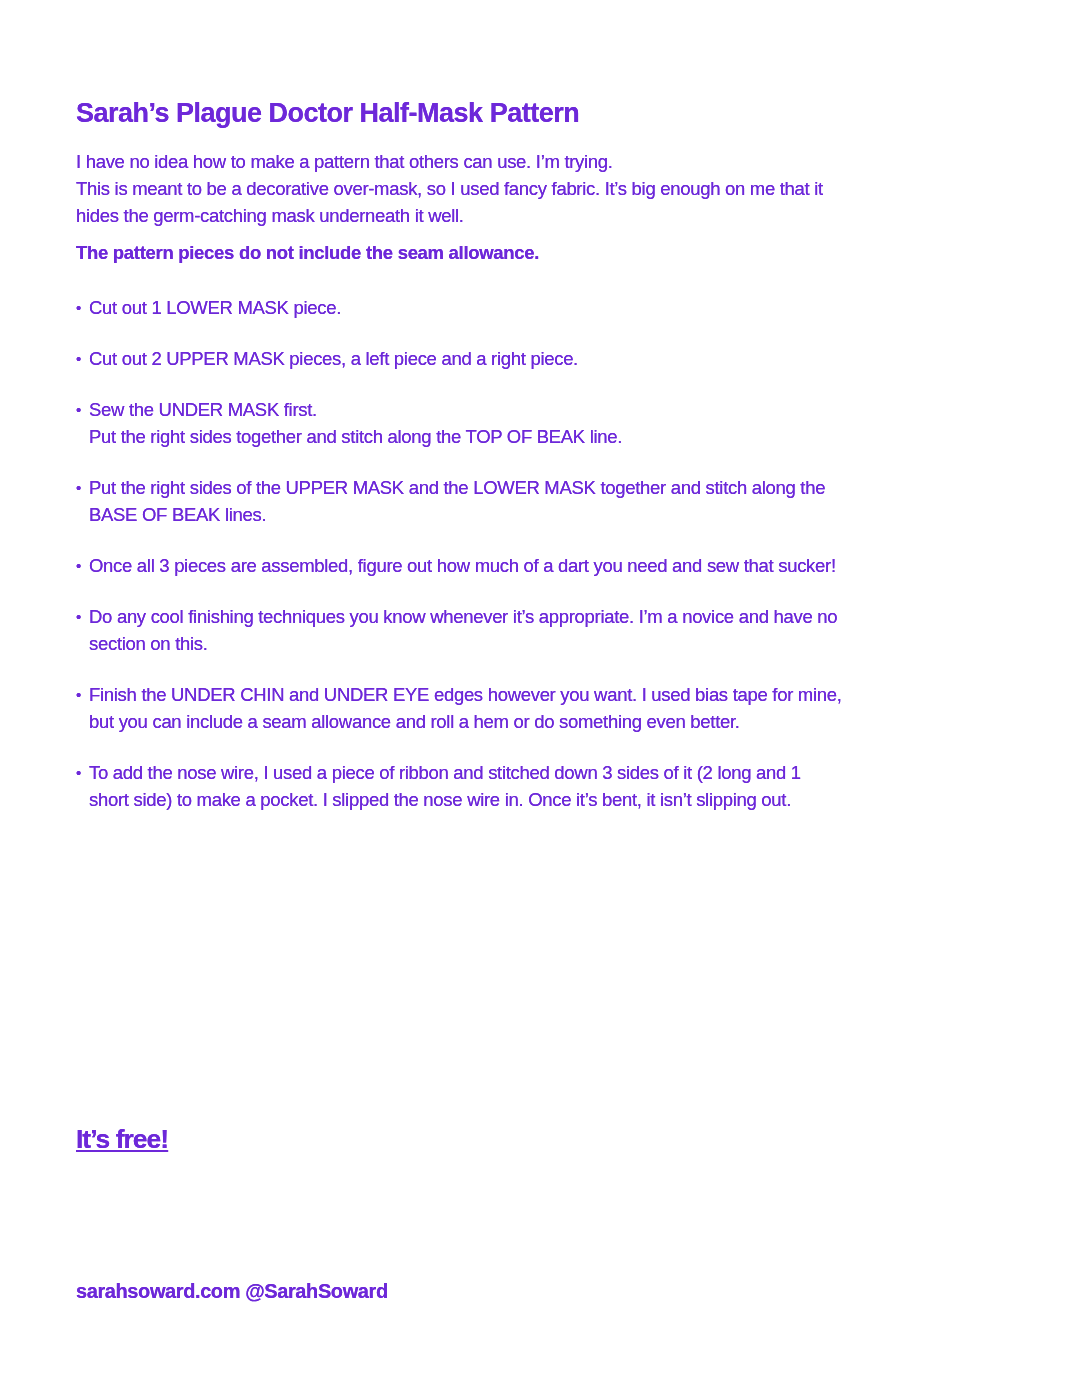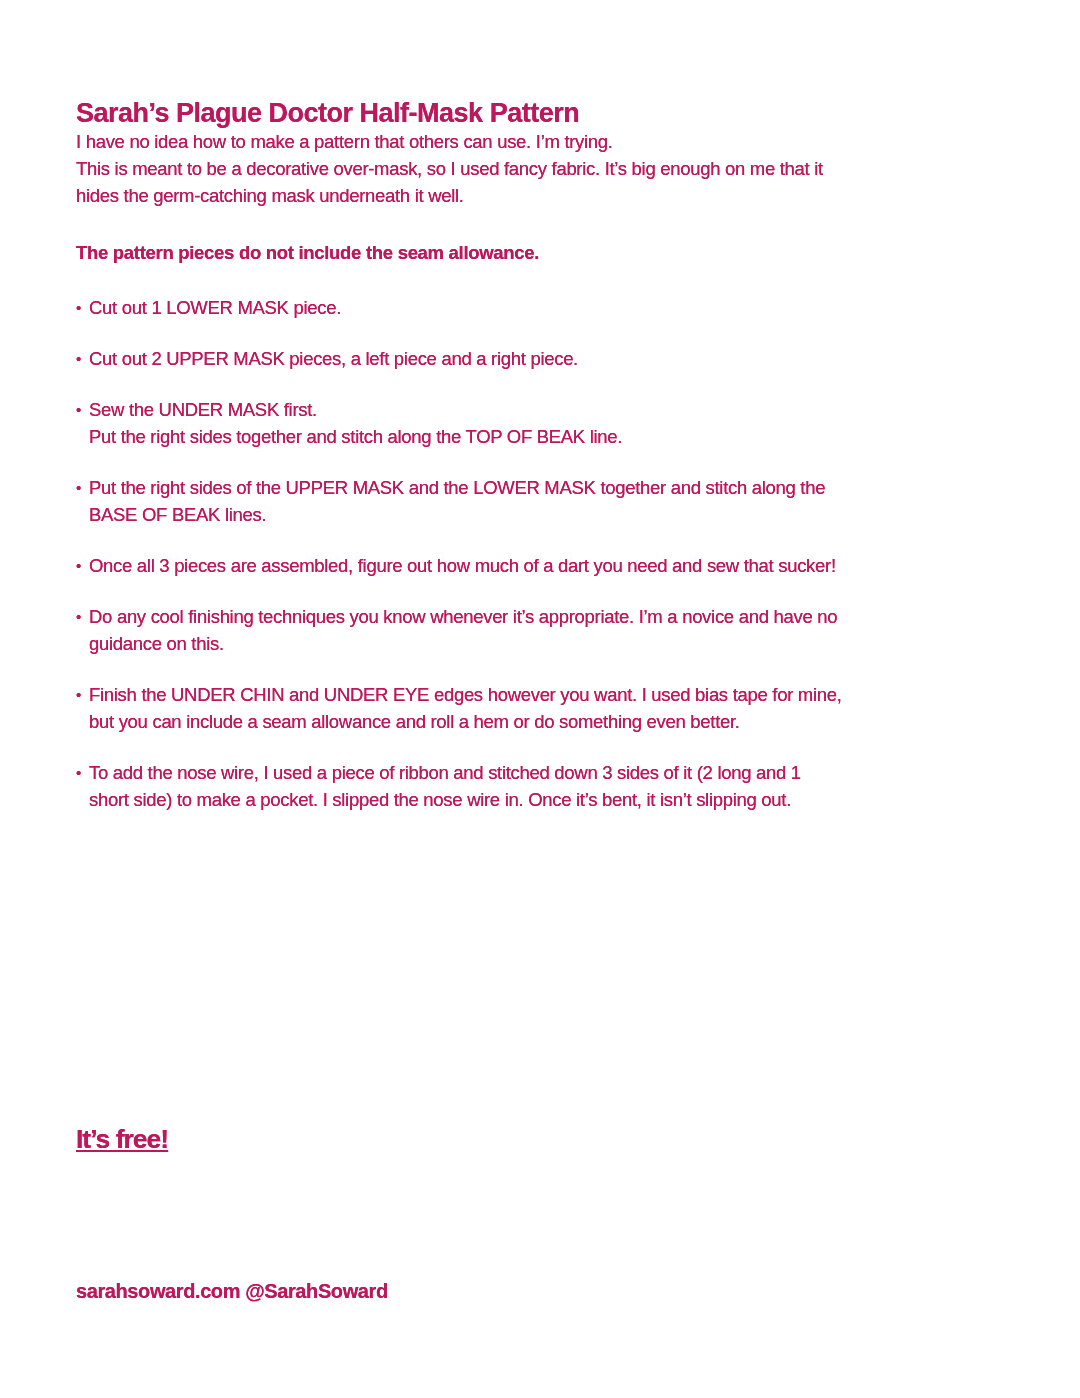--- a/index.html
+++ b/index.html
@@ -2,40 +2,40 @@
 <html><head>
 <meta charset="utf-8">
 <style>
   html, body { margin: 0; padding: 0; background: #ffffff; }
   .page {
     position: relative;
     width: 1080px;
     height: 1398px;
     background: #ffffff;
     font-family: "Liberation Sans", sans-serif;
-    color: #be185d;
+    color: #6d28d9;
     overflow: hidden;
   }
   .abs { position: absolute; left: 76px; }
   .doc-title {
     top: 80px;
     font-size: 27px;
     font-weight: bold;
     letter-spacing: -0.5px;
     line-height: 1.15;
     text-shadow: 0 0 0.5px currentColor;
   }
   .body-text {
     font-size: 18.5px;
     line-height: 27px;
     letter-spacing: -0.3px;
     white-space: pre-wrap;
     text-shadow: 0 0 0.4px currentColor;
   }
-  .intro { top: 128px; }
+  .intro { top: 148px; }
   .note  { top: 239px; font-weight: bold; }
   .instructions {
     top: 294px;
     margin: 0;
     padding: 0;
     list-style: none;
     max-width: 950px;
   }
   .instructions li {
     position: relative;
@@ -88,21 +88,21 @@
 
   <ul class="abs instructions">
       <li>Cut out 1 LOWER MASK piece.</li>
       <li>Cut out 2 UPPER MASK pieces, a left piece and a right piece.</li>
       <li>Sew the UNDER MASK first.
 Put the right sides together and stitch along the TOP OF BEAK line.</li>
       <li>Put the right sides of the UPPER MASK and the LOWER MASK together and stitch along the
 BASE OF BEAK lines.</li>
       <li>Once all 3 pieces are assembled, figure out how much of a dart you need and sew that sucker!</li>
       <li>Do any cool finishing techniques you know whenever it’s appropriate. I’m a novice and have no
-guidance on this.</li>
+section on this.</li>
       <li>Finish the UNDER CHIN and UNDER EYE edges however you want. I used bias tape for mine,
 but you can include a seam allowance and roll a hem or do something even better.</li>
       <li>To add the nose wire, I used a piece of ribbon and stitched down 3 sides of it (2 long and 1
 short side) to make a pocket. I slipped the nose wire in. Once it’s bent, it isn’t slipping out.</li>
     </ul>
 
   <div class="abs big-heading free-heading">It’s free!</div>
 
 
   <div class="abs contact-line">sarahsoward.com @SarahSoward</div>

